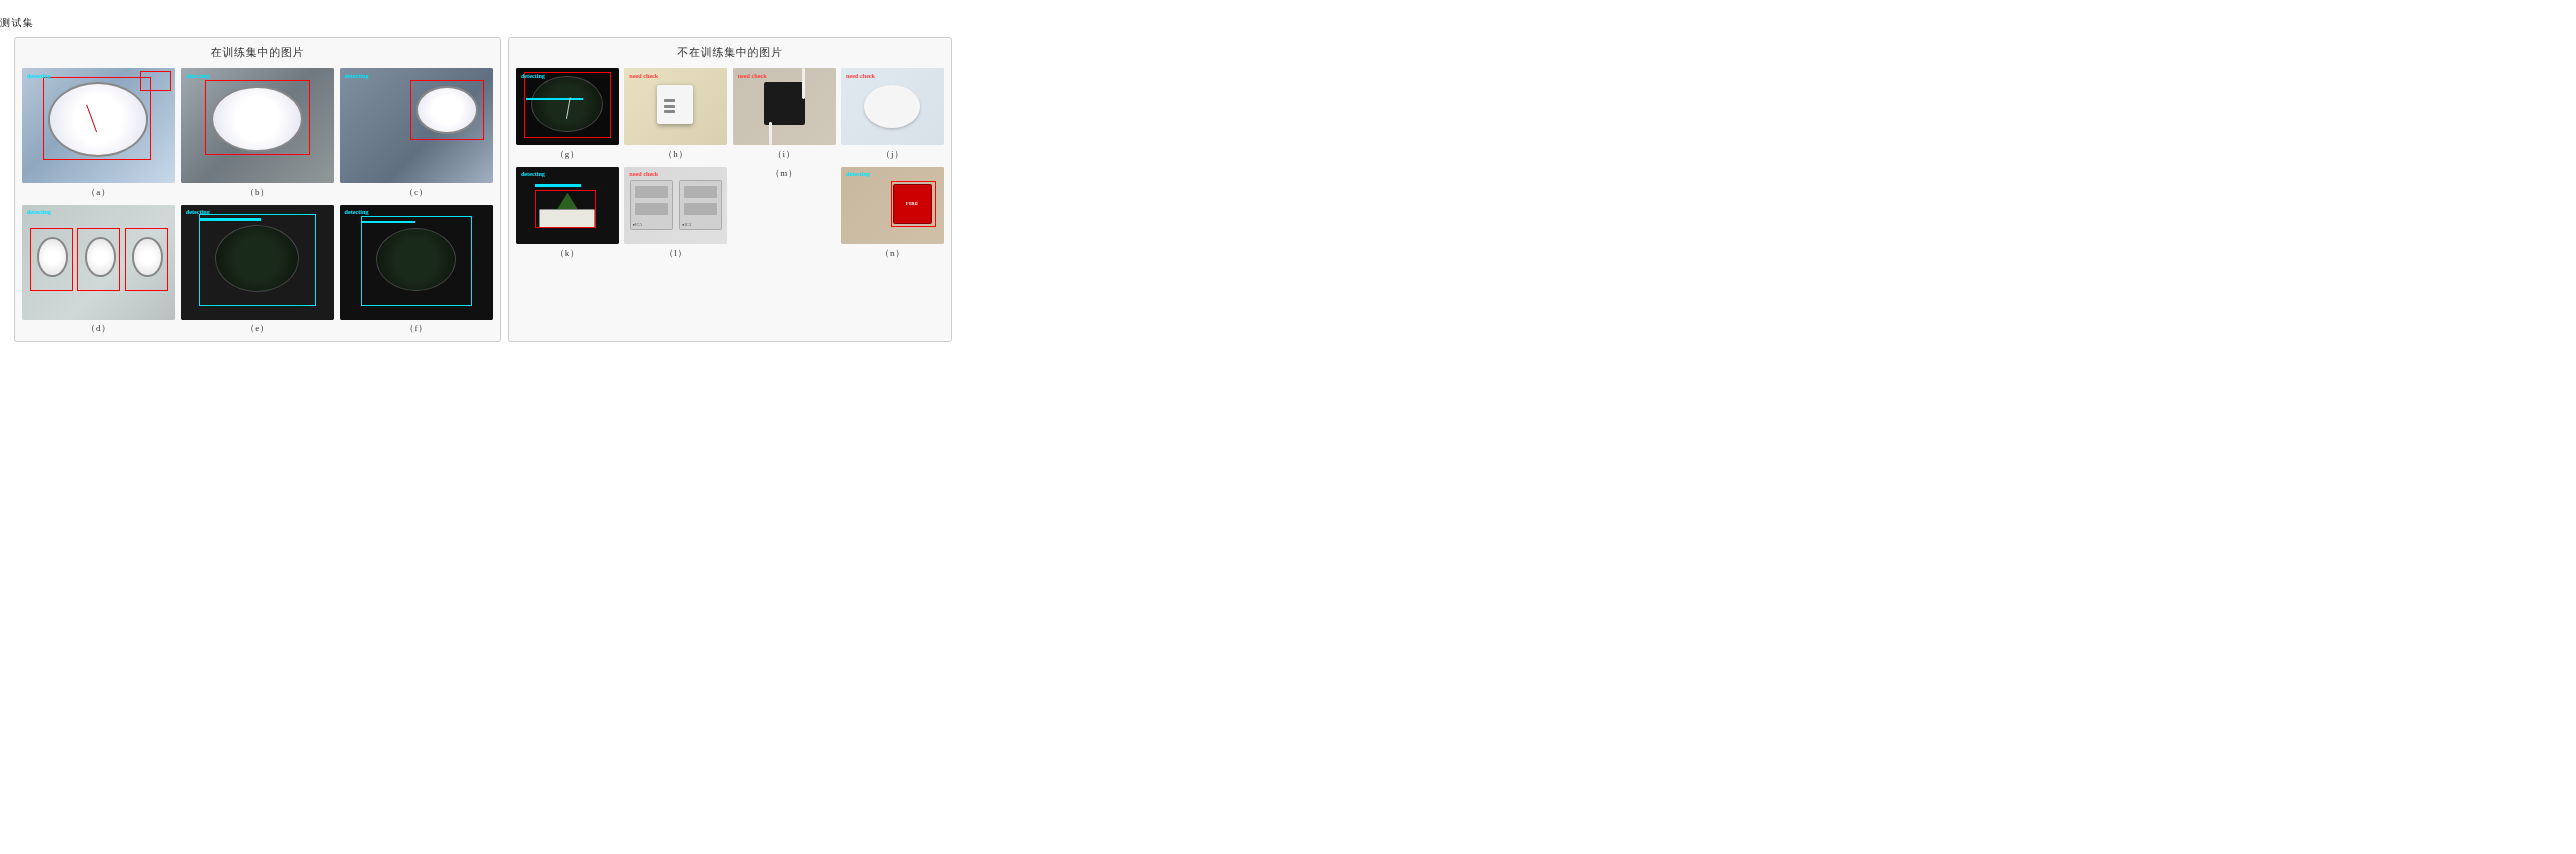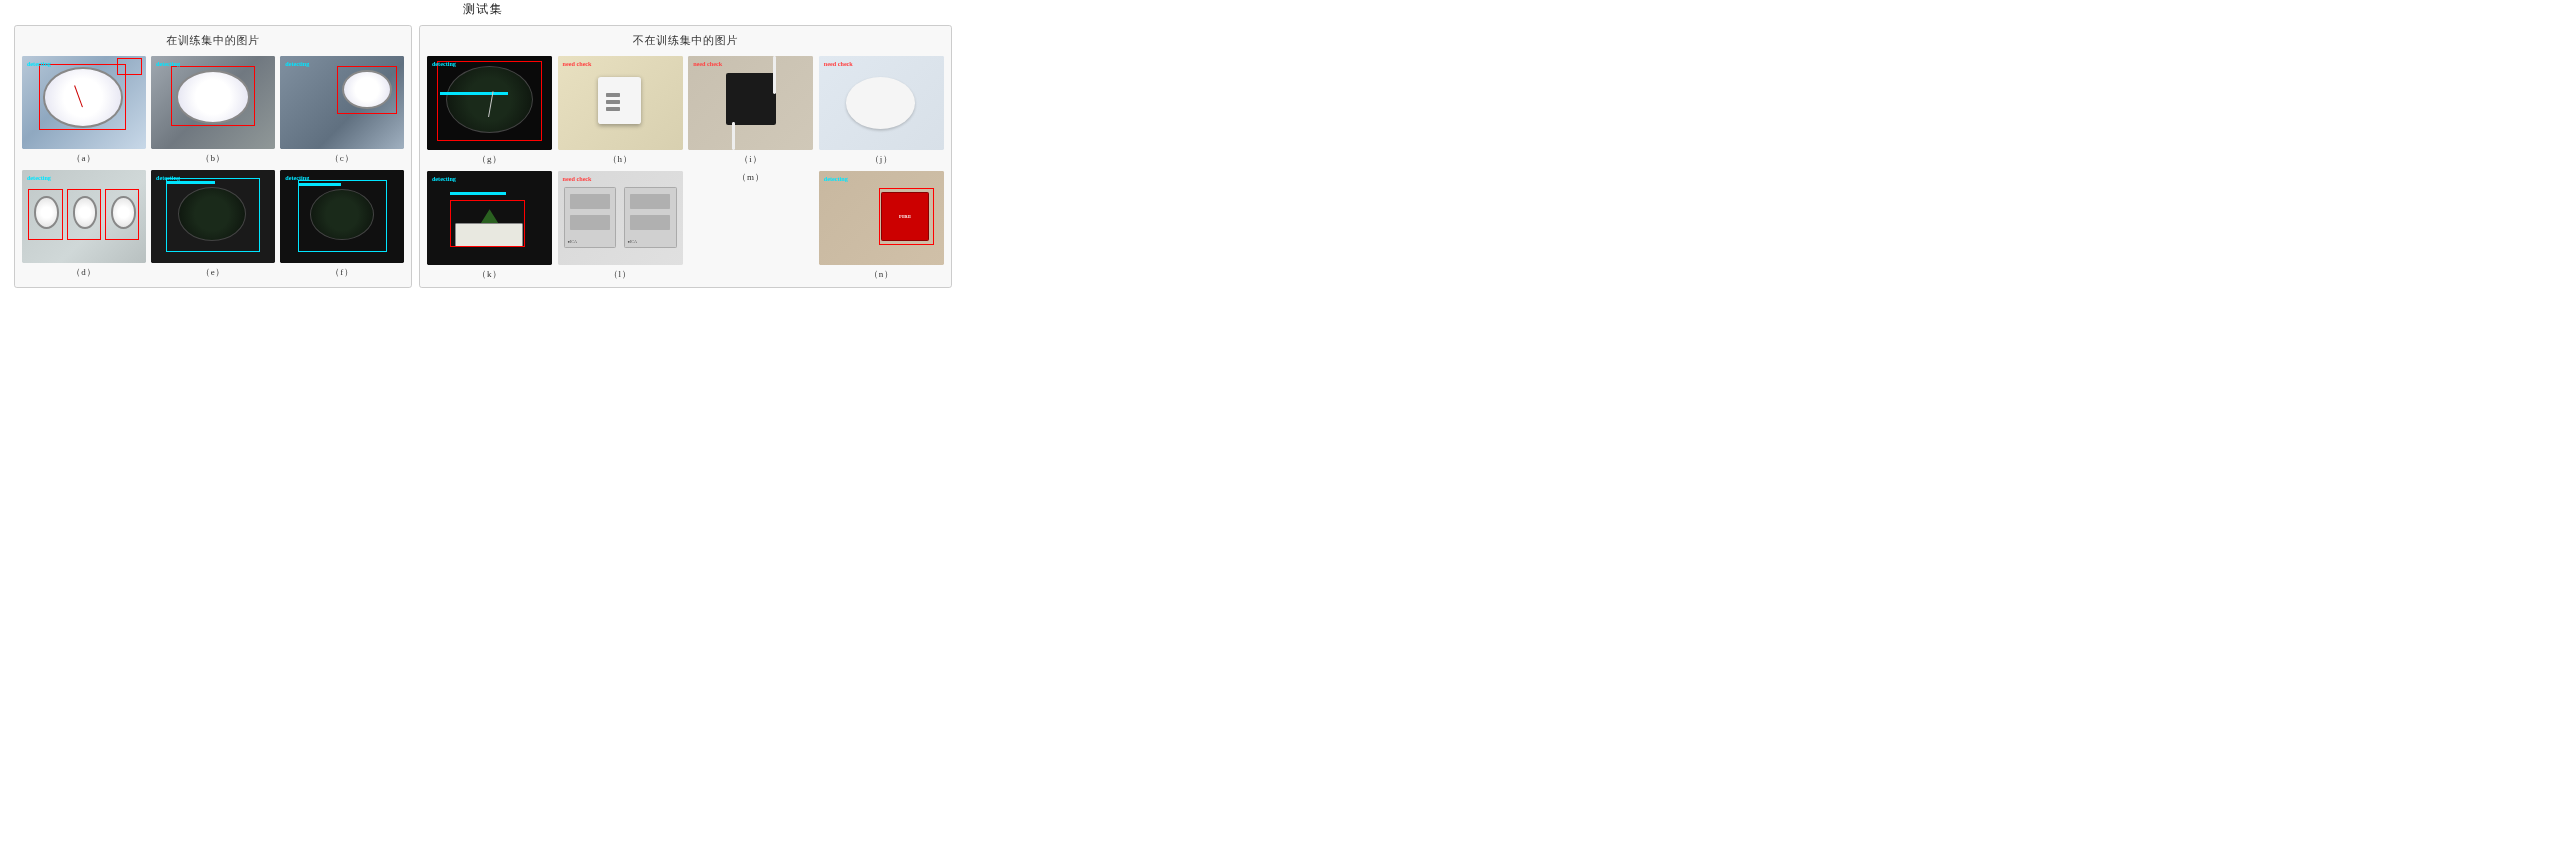--- a/index.html
+++ b/index.html
@@ -5,43 +5,43 @@
     * { margin: 0; padding: 0; box-sizing: border-box; }
     body {
       background: #fff;
       font-family: "SimSun", "STSong", serif;
       width: 966px;
       min-height: 320px;
       overflow-x: hidden;
     }
 
     .page-title {
-      text-align: center;
-      font-size: 12px;
-      padding: 1px 0 7px;
+      text-align: left;
+      font-size: 10px;
+      padding: 16px 0 7px;
       color: #222;
       letter-spacing: 1.4px;
     }
 
     .main-layout {
       display: flex;
       gap: 7px;
       padding: 0 14px 14px;
     }
 
     .section {
       border: 0.7px solid #ccc;
       border-radius: 2.8px;
       padding: 7px 7px 5.5px;
       background: #f8f8f8;
     }
 
     .section-left {
       flex: 0 0 auto;
-      width: 398px;
+      width: 487px;
       font-family: Liberation Serif, serif;
     }
 
     .section-right {
       flex: 1;
     }
 
     .section-title {
       text-align: center;
       font-size: 11px;

